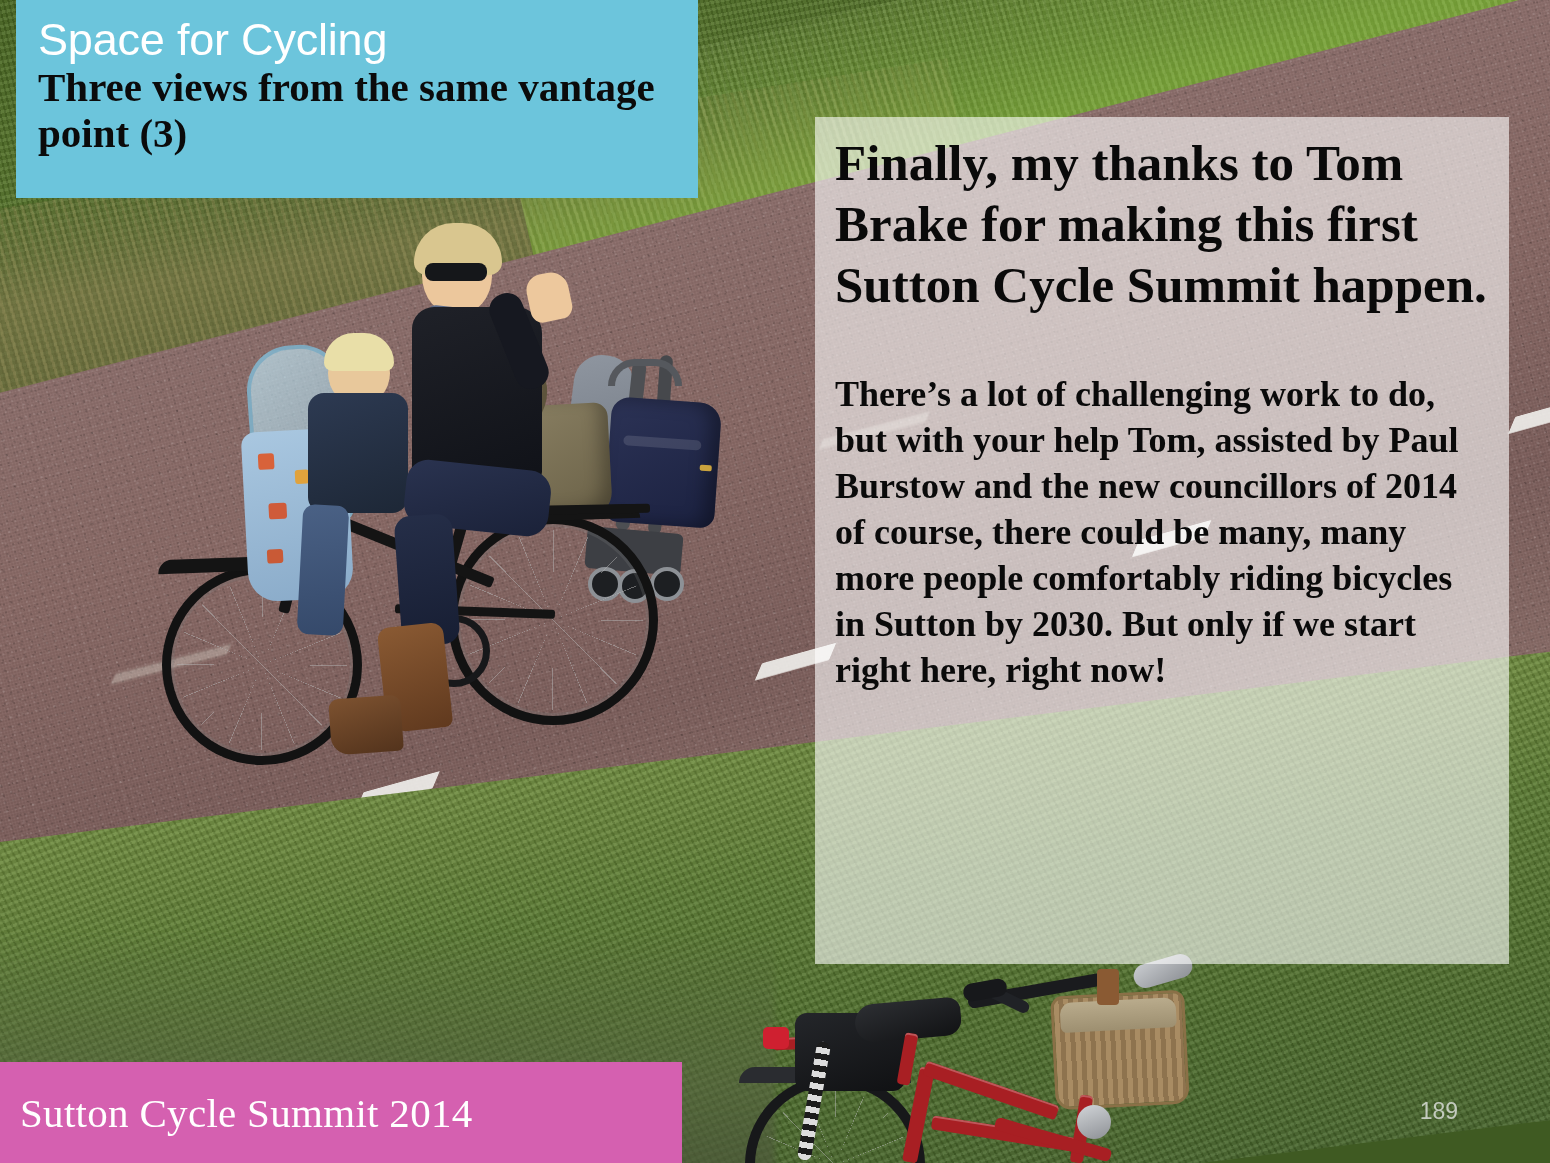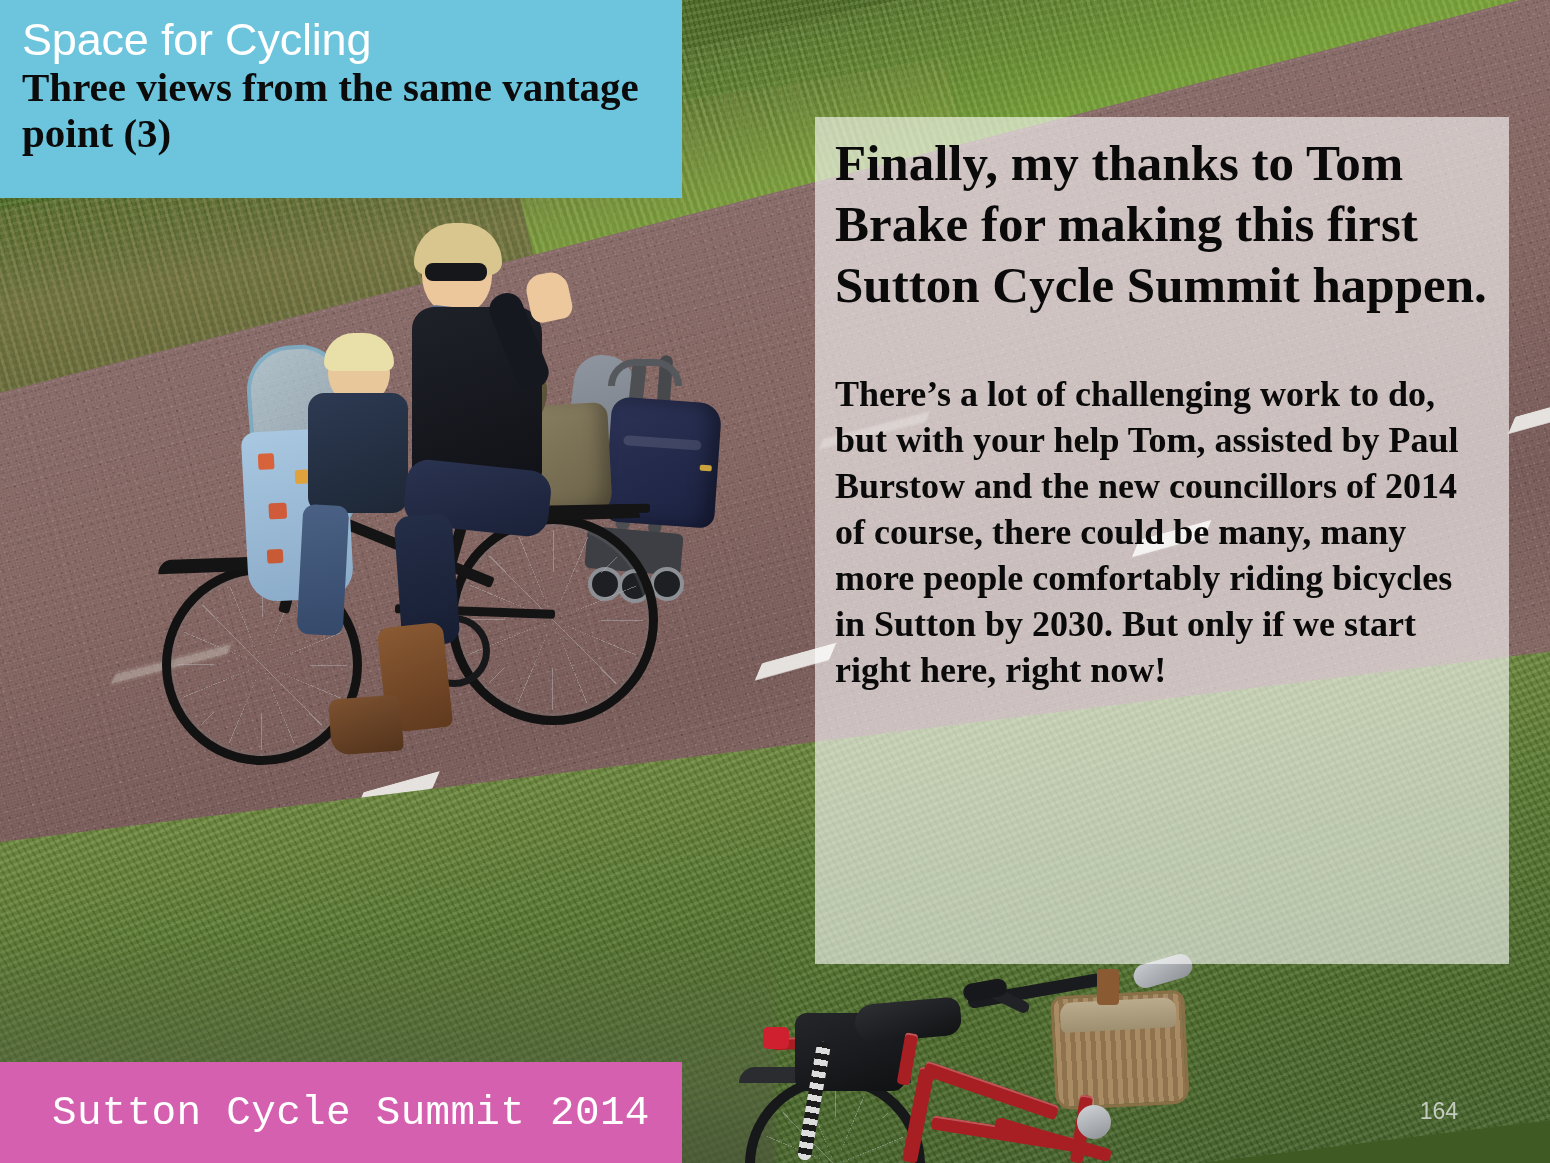--- a/index.html
+++ b/index.html
@@ -175,21 +175,21 @@
     background:
       repeating-linear-gradient(90deg, #a98c63 0 5px, #8e734e 5px 10px),
       repeating-linear-gradient(0deg, rgba(0,0,0,0.16) 0 4px, rgba(255,255,255,0.10) 4px 9px);
     border: 3px solid #8a7047;
     border-radius: 12px 12px 16px 16px;
   }
 
   
   .title-block {
     position: absolute;
-    left: 0; top: 0;
+    left: 16px; top: 0;
     width: 682px; height: 198px;
     background: var(--teal);
     padding: 10px 0 0 22px;
     box-sizing: border-box;
   }
   .title-main {
     color: #ffffff;
     font-family: "Liberation Sans", sans-serif;
     font-size: 45px;
     line-height: 1.05;
@@ -253,24 +253,23 @@
     position: absolute;
     left: 0; bottom: 0;
     width: 682px; height: 101px;
     background: var(--pink);
     display: flex; align-items: center;
     padding-left: 20px;
     box-sizing: border-box;
   }
   .footer-text {
     color: #ffffff;
-    font-family: Liberation Mono, monospace;
+    font-family: Liberation Serif, serif;
     font-size: 41px;
     letter-spacing: 0.3px;
-    margin-left: 32px;
   }
 
   .page-num {
     position: absolute;
     right: 92px; bottom: 38px;
     color: rgba(225,228,225,0.80);
     font-family: "Liberation Sans", sans-serif;
     font-size: 23px;
   }
 </style>
@@ -405,15 +404,15 @@
 
   <div class="text-panel">
     <p class="panel-head">Finally, my thanks to Tom Brake for making this first Sutton Cycle Summit happen.</p>
     <p class="panel-body">There’s a lot of challenging work to do, but with your help Tom, assisted by Paul Burstow and the new councillors of 2014 of course, there could be many, many more people comfortably riding bicycles in Sutton by 2030. But only if we start right here, right now!</p>
   </div>
 
   <div class="footer-bar">
     <span class="footer-text">Sutton Cycle Summit 2014</span>
   </div>
 
-  <div class="page-num">164</div>
+  <div class="page-num">189</div>
 
 </div>
 
 </body></html>

